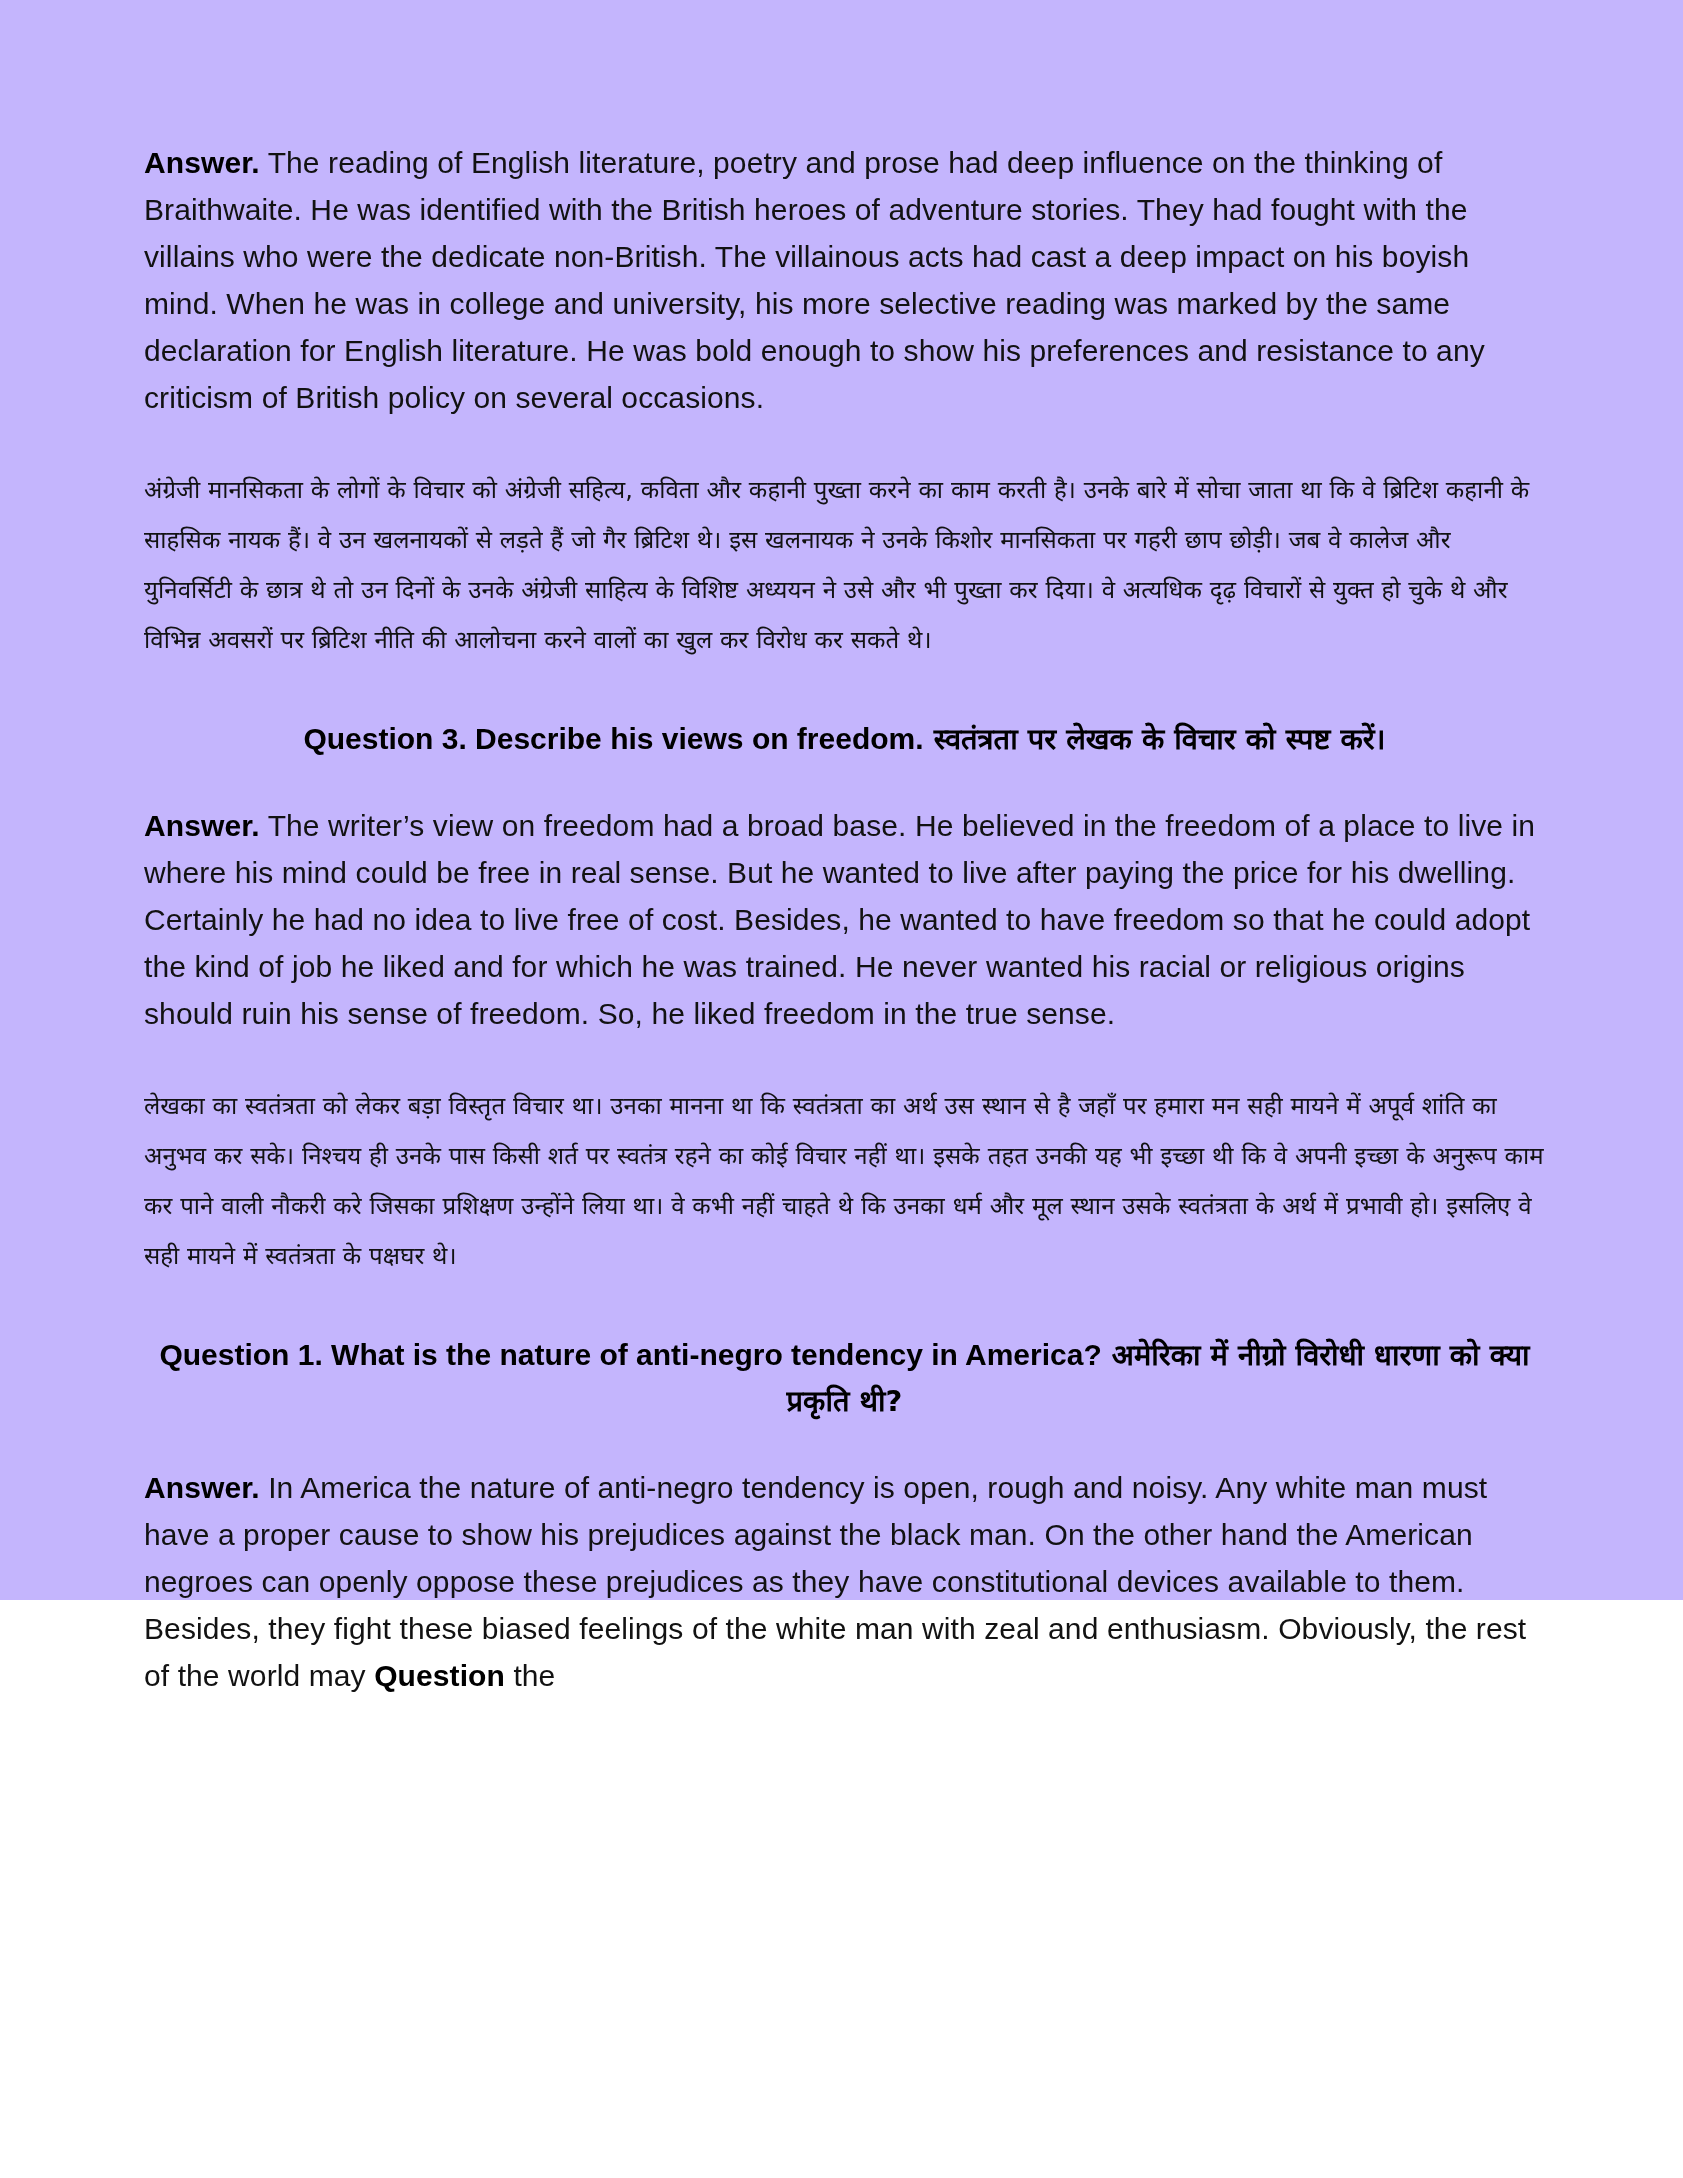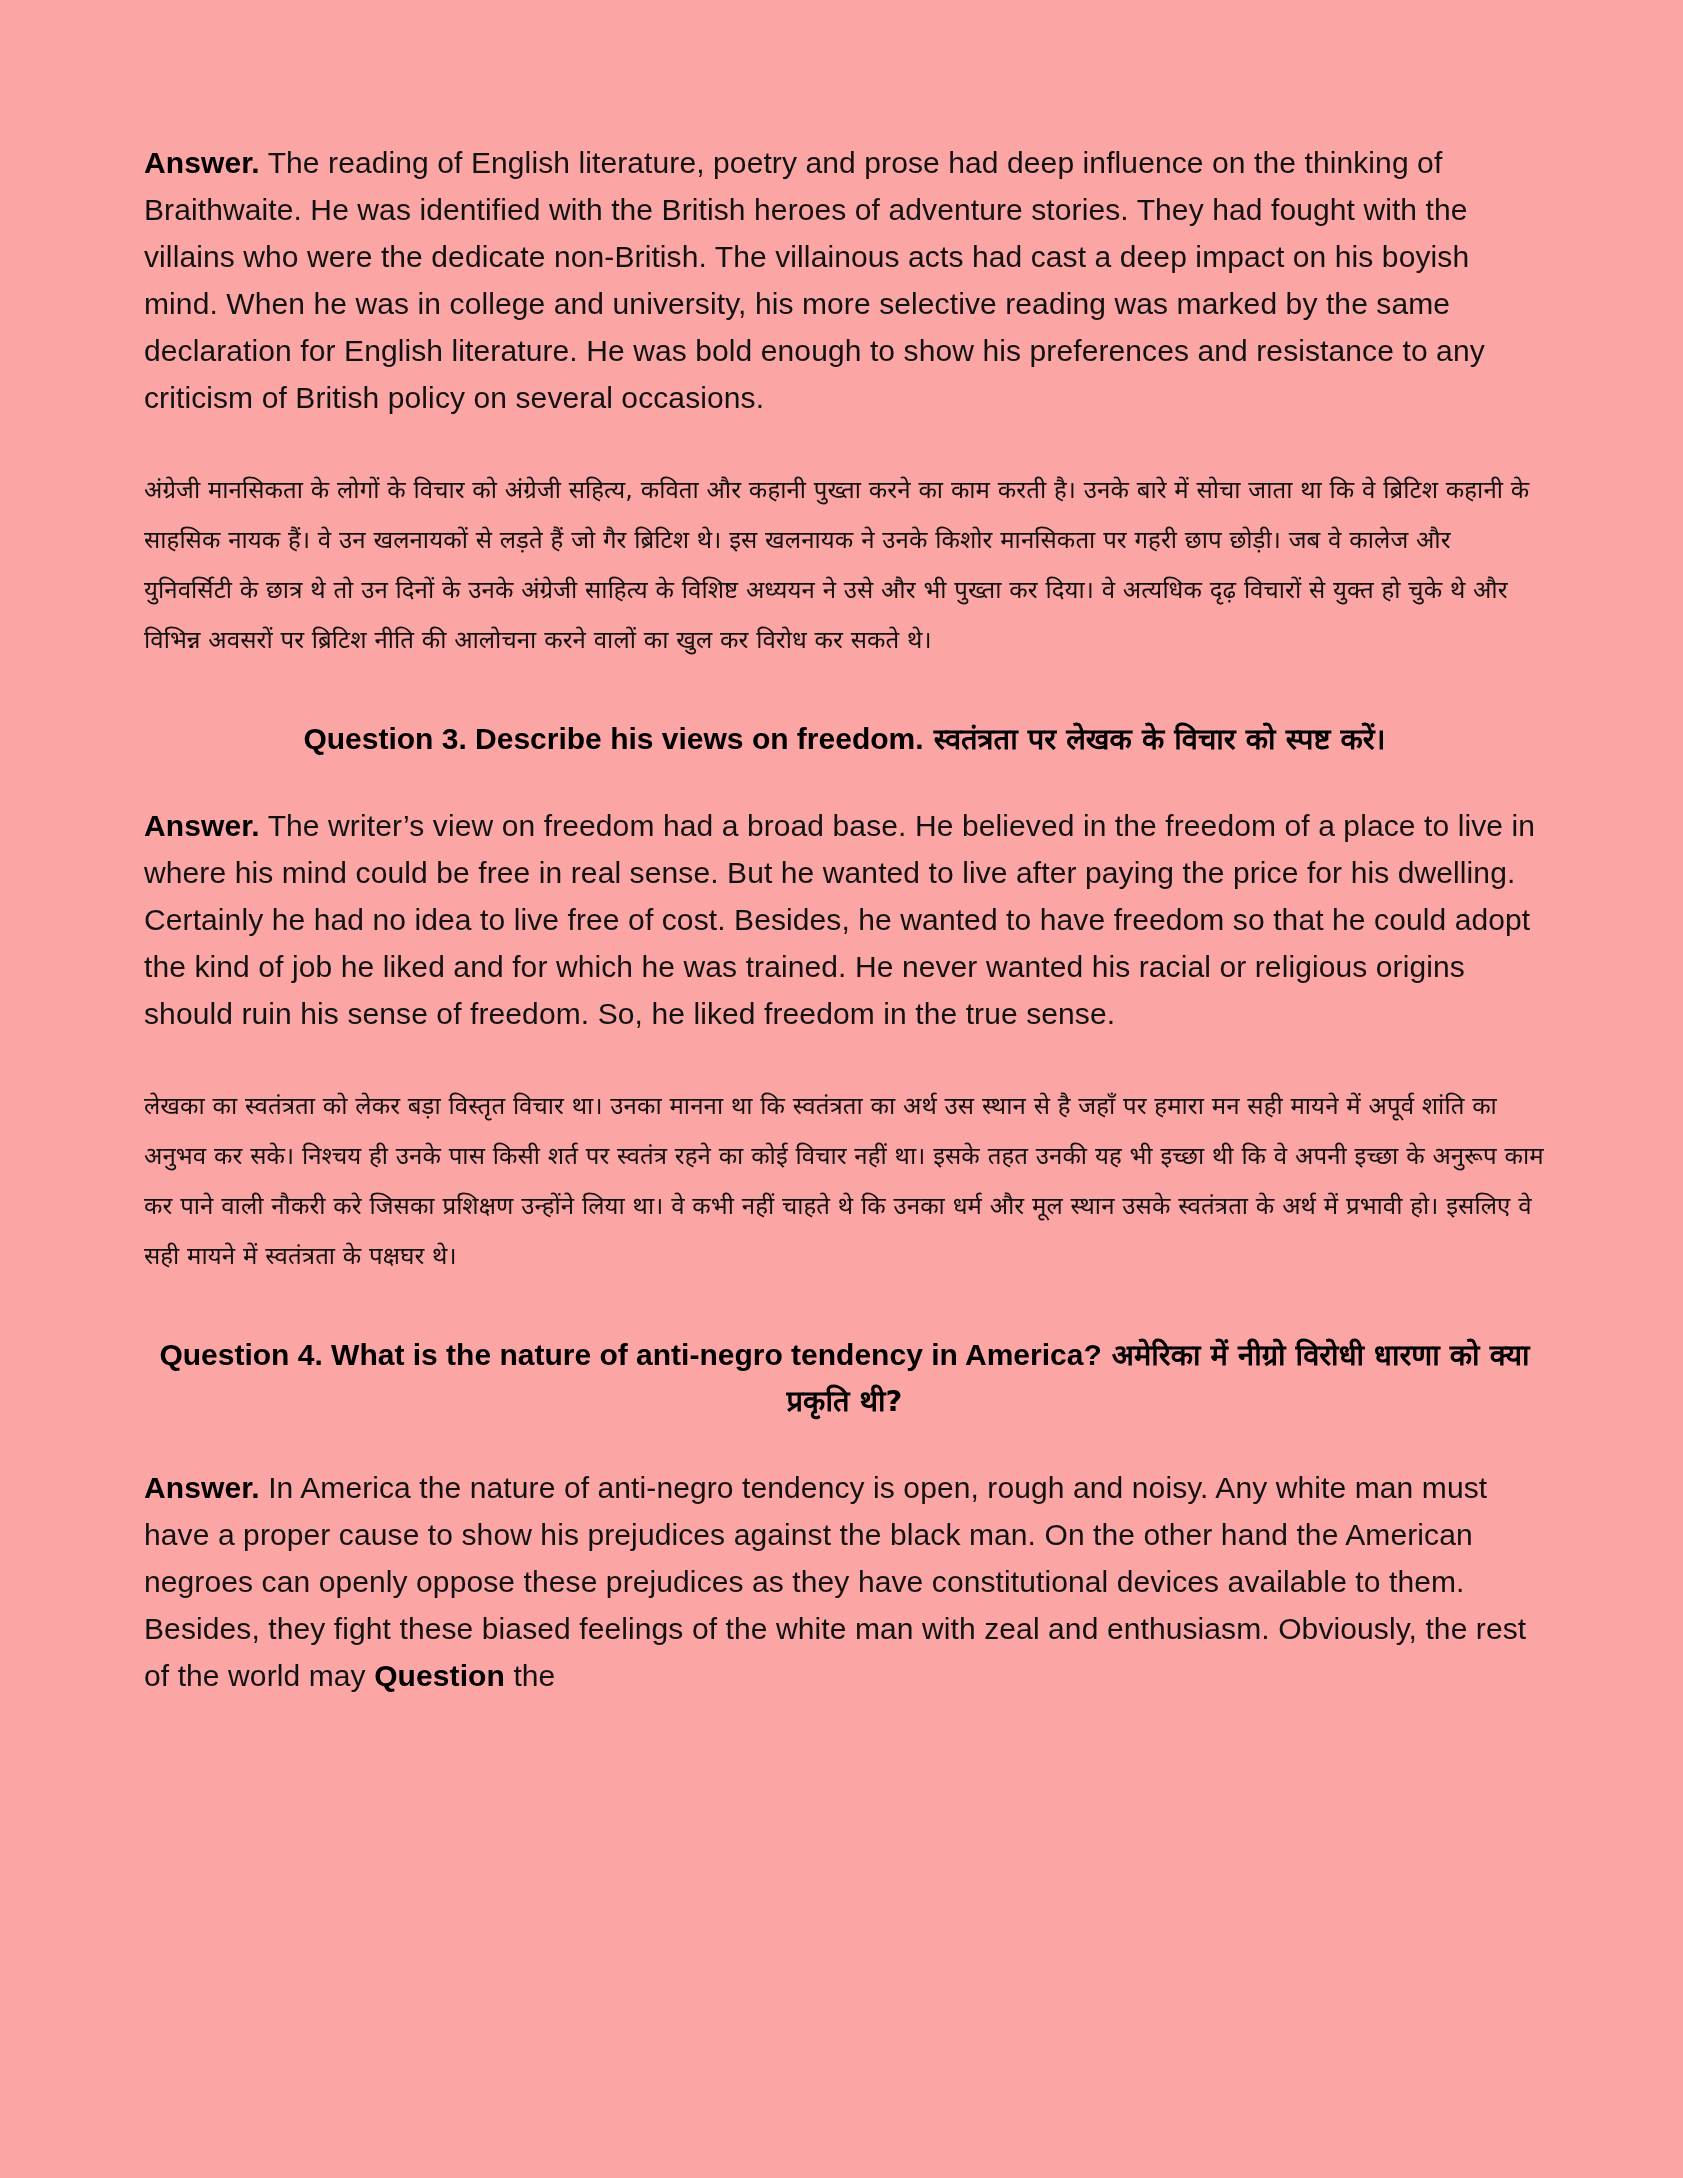--- a/index.html
+++ b/index.html
@@ -10,22 +10,22 @@
   body {
     width: 1683px;
     height: 2178px;
     font-family: "Liberation Sans", "DejaVu Sans", sans-serif;
     color: #111111;
     overflow: hidden;
   }
   .page {
     position: relative;
     width: 1683px;
-    height: 2178px;
-    background: #fca5a5;
+    height: 1600px;
+    background: #c4b5fd;
     box-sizing: border-box;
     padding: 139px 144px 8px 144px;
   }
   .content {
     width: 1401px;
   }
   .para {
     font-size: 30px;
     line-height: 47px;
     letter-spacing: 0.1px;
@@ -79,19 +79,19 @@
     <p class="para en block-en"><span class="lead">Answer.</span><span> The reading of English literature, poetry and prose had deep influence on the thinking of Braithwaite. He was identified with the British heroes of adventure stories. They had fought with the villains who were the dedicate non-British. The villainous acts had cast a deep impact on his boyish mind. When he was in college and university, his more selective reading was marked by the same declaration for English literature. He was bold enough to show his preferences and resistance to any criticism of British policy on several occasions.</span></p>
 
     <p class="para hi block-hi">अंग्रेजी मानसिकता के लोगों के विचार को अंग्रेजी सहित्य, कविता और कहानी पुख्ता करने का काम करती है। उनके बारे में सोचा जाता था कि वे ब्रिटिश कहानी के साहसिक नायक हैं। वे उन खलनायकों से लड़ते हैं जो गैर ब्रिटिश थे। इस खलनायक ने उनके किशोर मानसिकता पर गहरी छाप छोड़ी। जब वे कालेज और युनिवर्सिटी के छात्र थे तो उन दिनों के उनके अंग्रेजी साहित्य के विशिष्ट अध्ययन ने उसे और भी पुख्ता कर दिया। वे अत्यधिक दृढ़ विचारों से युक्त हो चुके थे और विभिन्न अवसरों पर ब्रिटिश नीति की आलोचना करने वालों का खुल कर विरोध कर सकते थे।</p>
 
     <p class="qheading"><span class="en-part">Question 3. Describe his views on freedom.</span><span class="hi-part"> स्वतंत्रता पर लेखक के विचार को स्पष्ट करें।</span></p>
 
     <p class="para en block-en"><span class="lead">Answer.</span><span> The writer’s view on freedom had a broad base. He believed in the freedom of a place to live in where his mind could be free in real sense. But he wanted to live after paying the price for his dwelling. Certainly he had no idea to live free of cost. Besides, he wanted to have freedom so that he could adopt the kind of job he liked and for which he was trained. He never wanted his racial or religious origins should ruin his sense of freedom. So, he liked freedom in the true sense.</span></p>
 
     <p class="para hi block-hi">लेखका का स्वतंत्रता को लेकर बड़ा विस्तृत विचार था। उनका मानना था कि स्वतंत्रता का अर्थ उस स्थान से है जहाँ पर हमारा मन सही मायने में अपूर्व शांति का अनुभव कर सके। निश्चय ही उनके पास किसी शर्त पर स्वतंत्र रहने का कोई विचार नहीं था। इसके तहत उनकी यह भी इच्छा थी कि वे अपनी इच्छा के अनुरूप काम कर पाने वाली नौकरी करे जिसका प्रशिक्षण उन्होंने लिया था। वे कभी नहीं चाहते थे कि उनका धर्म और मूल स्थान उसके स्वतंत्रता के अर्थ में प्रभावी हो। इसलिए वे सही मायने में स्वतंत्रता के पक्षघर थे।</p>
 
-    <p class="qheading"><span class="en-part">Question 4. What is the nature of anti-negro tendency in America?</span><span class="hi-part"> अमेरिका में नीग्रो विरोधी धारणा को क्या प्रकृति थी?</span></p>
+    <p class="qheading"><span class="en-part">Question 1. What is the nature of anti-negro tendency in America?</span><span class="hi-part"> अमेरिका में नीग्रो विरोधी धारणा को क्या प्रकृति थी?</span></p>
 
     <p class="para en"><span class="lead">Answer.</span><span> In America the nature of anti-negro tendency is open, rough and noisy. Any white man must have a proper cause to show his prejudices against the black man. On the other hand the American negroes can openly oppose these prejudices as they have constitutional devices available to them. Besides, they fight these biased feelings of the white man with zeal and enthusiasm. Obviously, the rest of the world may </span><span class="inline-bold">Question</span><span> the</span></p>
 
   </div>
 </div>
 
 
 </body></html>

